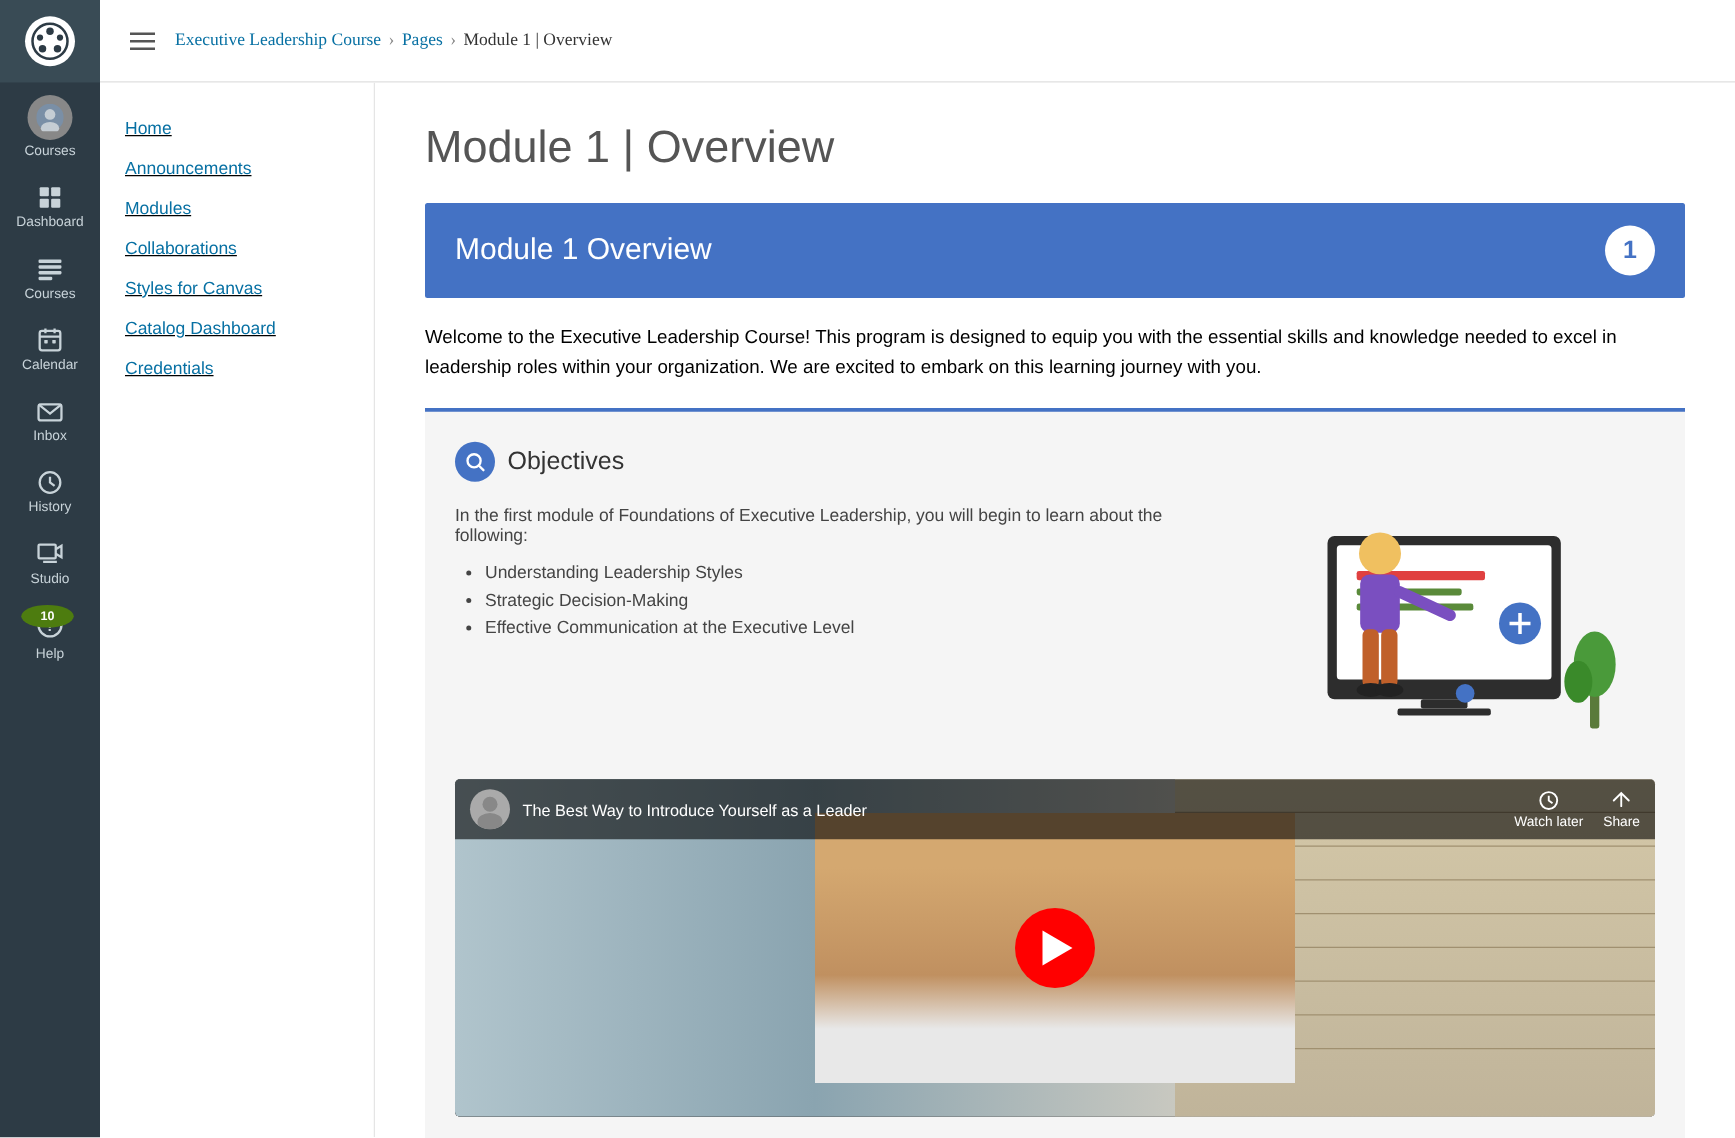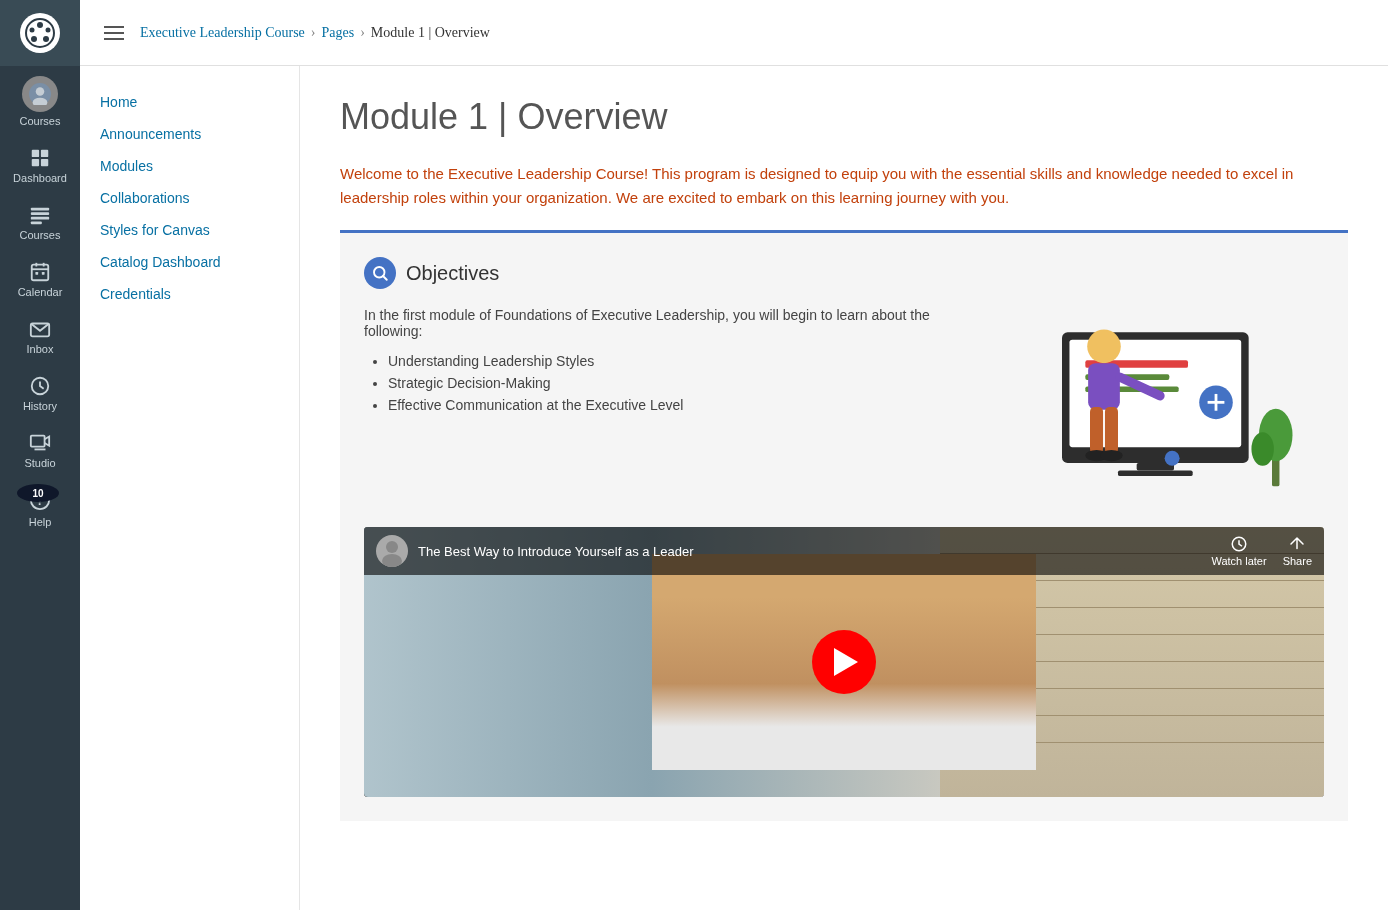--- a/index.html
+++ b/index.html
@@ -47,21 +47,21 @@
       font-size: 11px;
       text-align: center;
       gap: 3px;
     }
     .sidebar-item svg { width: 22px; height: 22px; fill: #c8d3d9; }
     .sidebar-item .icon-wrap { position: relative; }
     .badge {
       position: absolute;
       top: -5px;
       right: -8px;
-      background: #0f172a;
+      background: #4d7c0f;
       color: #fff;
       border-radius: 50%;
       width: 42px;
       height: 18px;
       font-size: 10px;
       display: flex;
       align-items: center;
       justify-content: center;
       font-weight: bold;
     }
@@ -126,20 +126,21 @@
       overflow: hidden;
     }
 
     
     .left-nav {
       width: 220px;
       flex-shrink: 0;
       padding: 20px 0;
       border-right: 1px solid #e5e5e5;
       overflow-y: auto;
+      text-decoration: underline;
     }
     .left-nav a {
       display: block;
       padding: 8px 20px;
       color: #0770a3;
       text-decoration: none;
       font-size: 14px;
     }
 
     
@@ -178,21 +179,21 @@
       color: #4472c4;
       display: flex;
       align-items: center;
       justify-content: center;
       font-size: 20px;
       font-weight: bold;
     }
 
     .welcome-text {
       font-size: 15px;
-      color: #c2410c;
+      color: #000000;
       line-height: 1.6;
       margin-bottom: 20px;
     }
 
     
     .objectives-section {
       background: #f5f5f5;
       border-top: 3px solid #4472c4;
       padding: 24px;
       margin-bottom: 0;
@@ -454,20 +455,24 @@
       <a href="#">Modules</a>
       <a href="#">Collaborations</a>
       <a href="#">Styles for Canvas</a>
       <a href="#">Catalog Dashboard</a>
       <a href="#">Credentials</a>
     </nav>
 
     <main class="page-content">
       <h1 class="page-title">Module 1 | Overview</h1>
 
+      <div class="module-banner">
+        <h2>Module 1 Overview</h2>
+        <div class="module-number-badge">1</div>
+      </div>
 
       <p class="welcome-text">Welcome to the Executive Leadership Course! This program is designed to equip you with the essential skills and knowledge needed to excel in leadership roles within your organization. We are excited to embark on this learning journey with you.</p>
 
       <div class="objectives-section">
         <div class="objectives-header">
           <div class="objectives-icon">
             <svg viewBox="0 0 24 24">
               <circle cx="11" cy="11" r="7" fill="none" stroke="#fff" stroke-width="2.5"></circle>
               <line x1="16" y1="16" x2="21" y2="21" stroke="#fff" stroke-width="2.5" stroke-linecap="round"></line>
             </svg>

